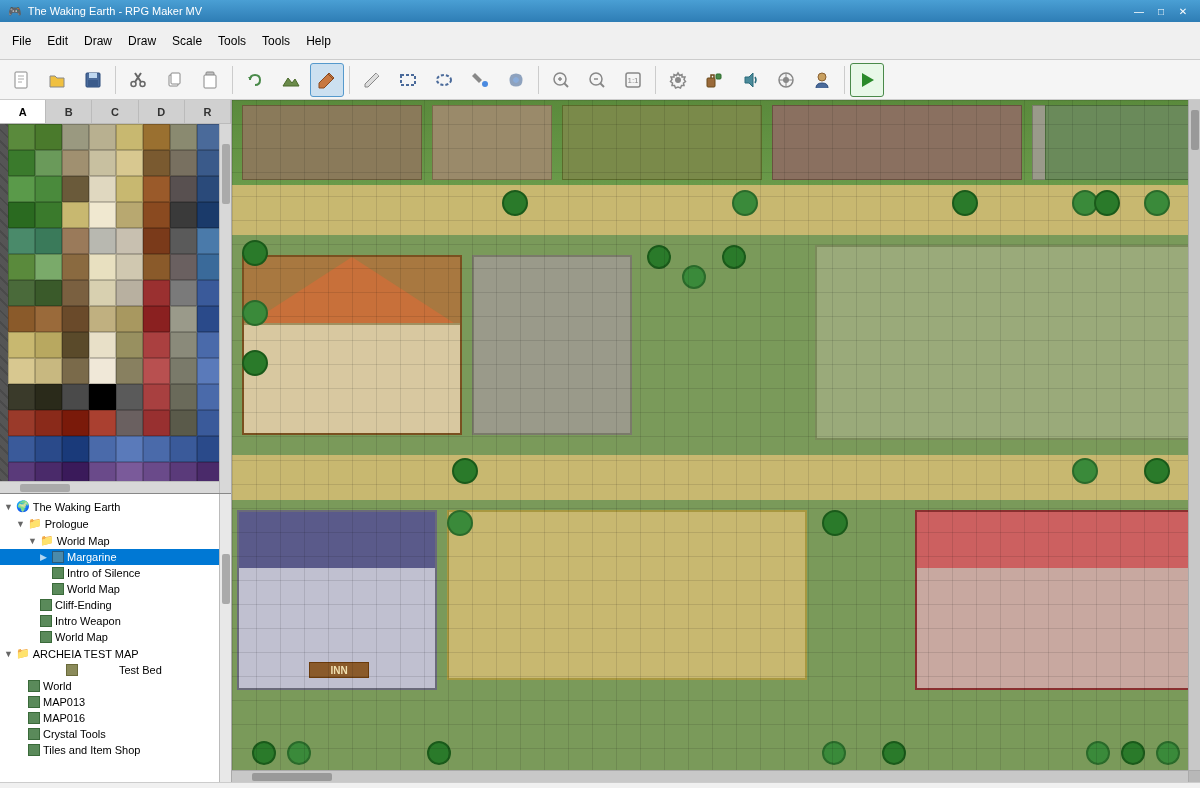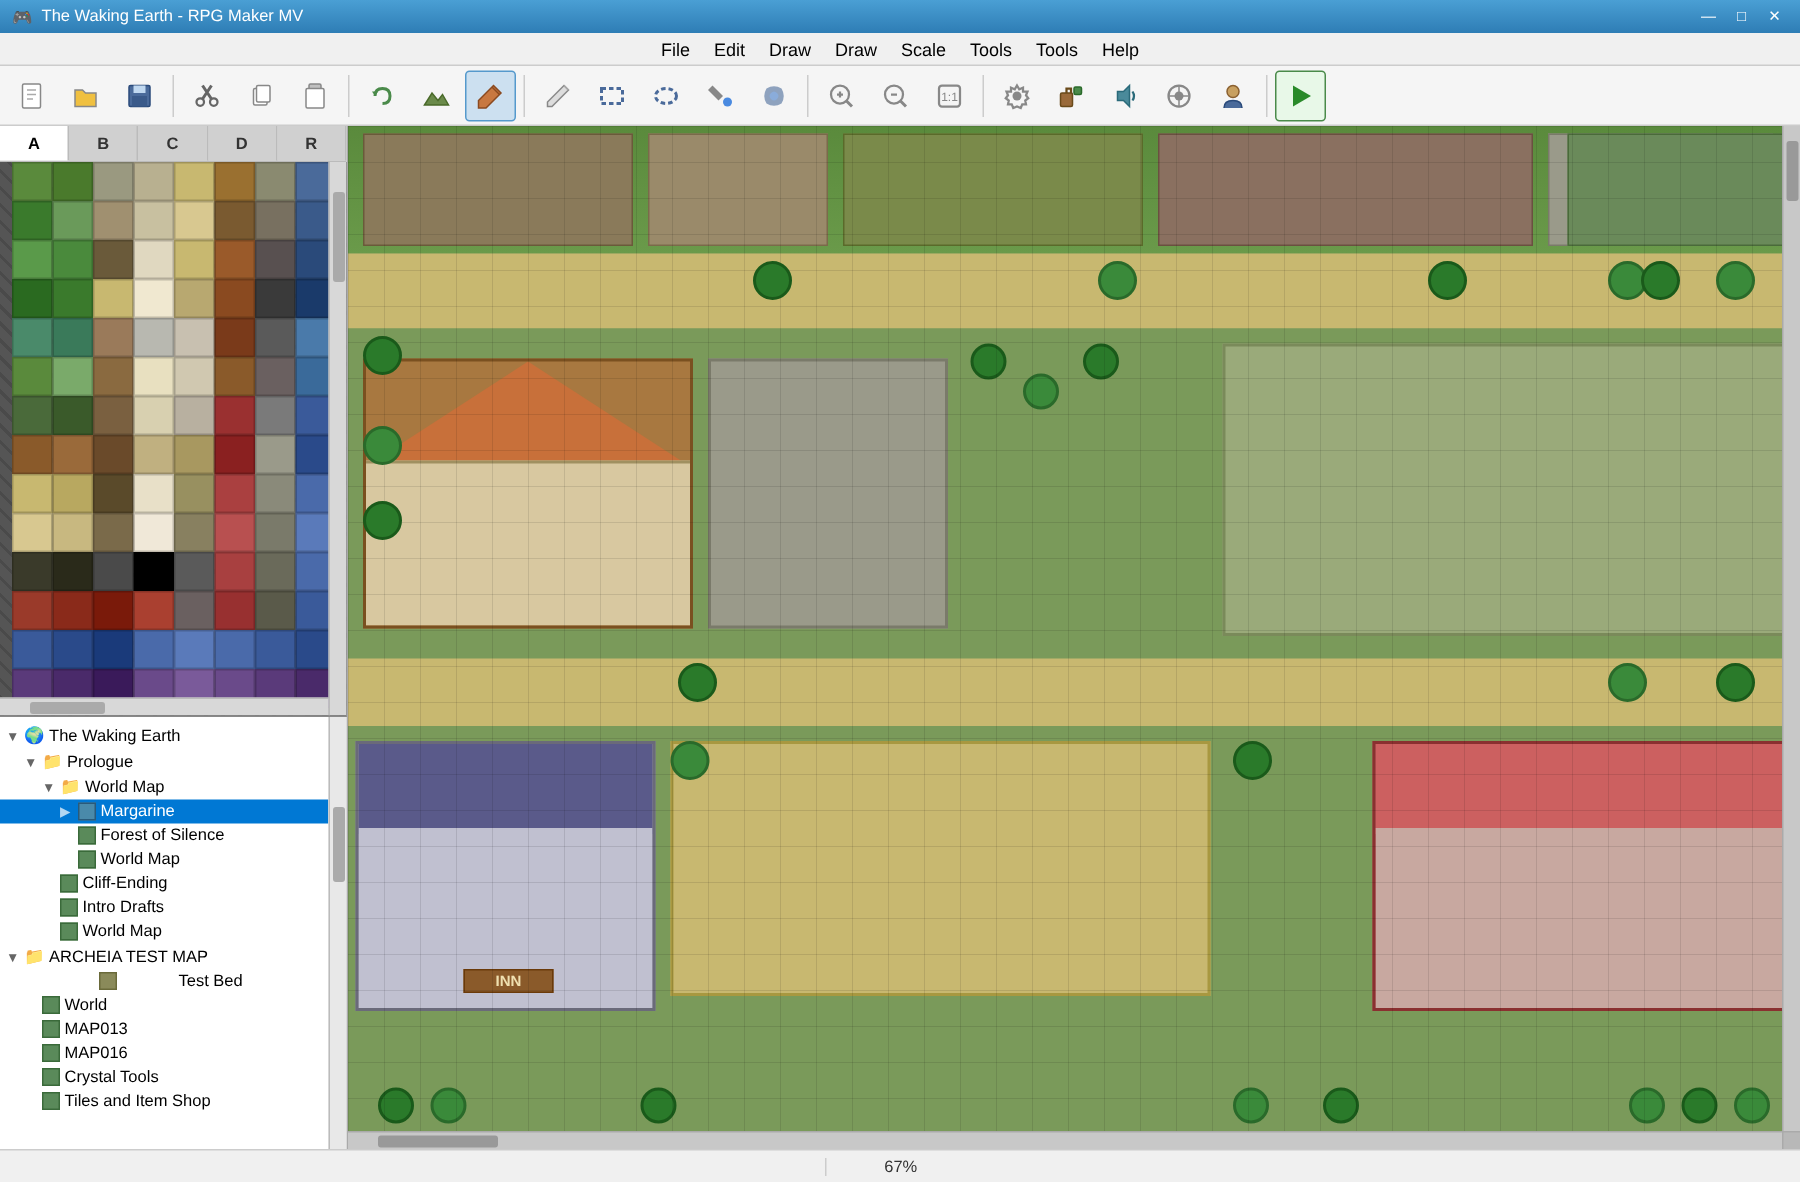--- a/index.html
+++ b/index.html
@@ -15,27 +15,26 @@
       padding: 0 8px;
       color: white;
       font-size: 11px;
     }
     #titlebar-title { display: flex; align-items: center; gap: 6px; }
     #titlebar-controls { display: flex; gap: 4px; }
     .title-btn { width: 18px; height: 14px; display: flex; align-items: center; justify-content: center; font-size: 10px; cursor: pointer; color: white; }
 
     
     #menubar {
-      height: 22px;
+      height: 38px;
       background: #f0f0f0;
       display: flex;
       align-items: center;
       border-bottom: 1px solid #ccc;
       padding: 0 4px;
-      justify-content: center;
     }
     .menu-item {
       padding: 2px 8px;
       cursor: pointer;
       font-size: 12px;
       color: #000;
     }
 
     
     #toolbar {
@@ -570,39 +569,39 @@
 
         <div class="tree-item selected" style="padding-left:40px;">
           <span style="font-size:9px; width:12px; display:inline-block; color:rgba(255,255,255,0.7);">▶</span>
           <span style="font-size:10px; margin-right:3px; display:inline-block; width:12px; height:12px; background:#4a8aaa; border:1px solid #2a5a7a; vertical-align:middle;"></span>
           <span>Margarine</span>
         </div>
 
         <div class="tree-item" style="padding-left:40px;">
           <span style="font-size:9px; width:12px; display:inline-block; color:transparent;">▶</span>
           <span style="font-size:10px; margin-right:3px; display:inline-block; width:12px; height:12px; background:#5a8a5a; border:1px solid #3a6a3a; vertical-align:middle;"></span>
-          <span>Forest of Silence</span>
+          <span>Intro of Silence</span>
         </div>
 
         <div class="tree-item" style="padding-left:40px;">
           <span style="font-size:9px; width:12px; display:inline-block; color:transparent;">▶</span>
           <span style="font-size:10px; margin-right:3px; display:inline-block; width:12px; height:12px; background:#5a8a5a; border:1px solid #3a6a3a; vertical-align:middle;"></span>
           <span>World Map</span>
         </div>
 
         <div class="tree-item" style="padding-left:28px;">
           <span style="font-size:9px; width:12px; display:inline-block; color:transparent;">▶</span>
           <span style="font-size:10px; margin-right:3px; display:inline-block; width:12px; height:12px; background:#5a8a5a; border:1px solid #3a6a3a; vertical-align:middle;"></span>
           <span>Cliff-Ending</span>
         </div>
 
         <div class="tree-item" style="padding-left:28px;">
           <span style="font-size:9px; width:12px; display:inline-block; color:transparent;">▶</span>
           <span style="font-size:10px; margin-right:3px; display:inline-block; width:12px; height:12px; background:#5a8a5a; border:1px solid #3a6a3a; vertical-align:middle;"></span>
-          <span>Intro Drafts</span>
+          <span>Intro Weapon</span>
         </div>
 
         <div class="tree-item" style="padding-left:28px;">
           <span style="font-size:9px; width:12px; display:inline-block; color:transparent;">▶</span>
           <span style="font-size:10px; margin-right:3px; display:inline-block; width:12px; height:12px; background:#5a8a5a; border:1px solid #3a6a3a; vertical-align:middle;"></span>
           <span>World Map</span>
         </div>
 
         <div class="tree-item" style="padding-left:4px;">
           <span style="font-size:9px; width:12px; display:inline-block; color:#666;">▼</span>

